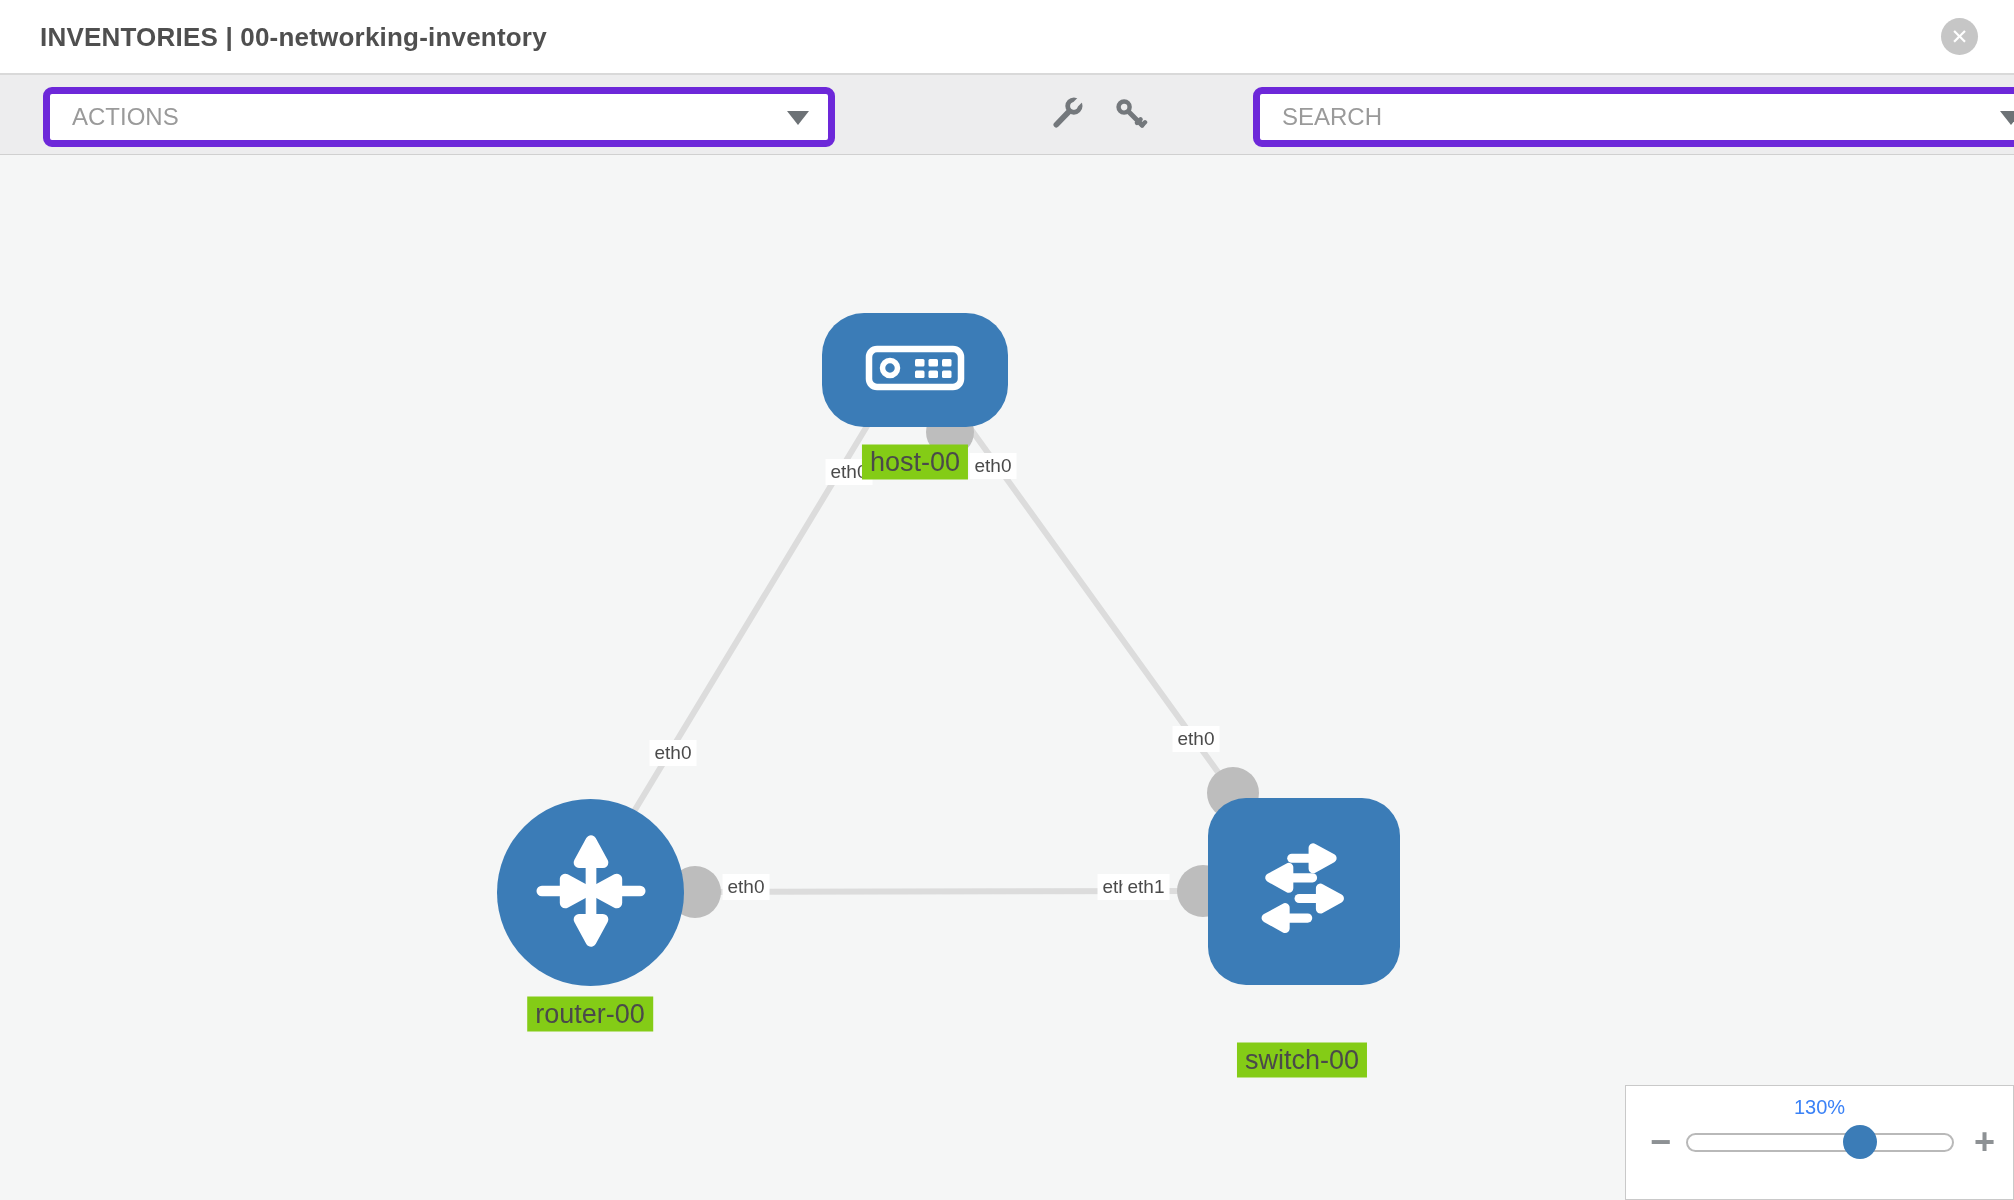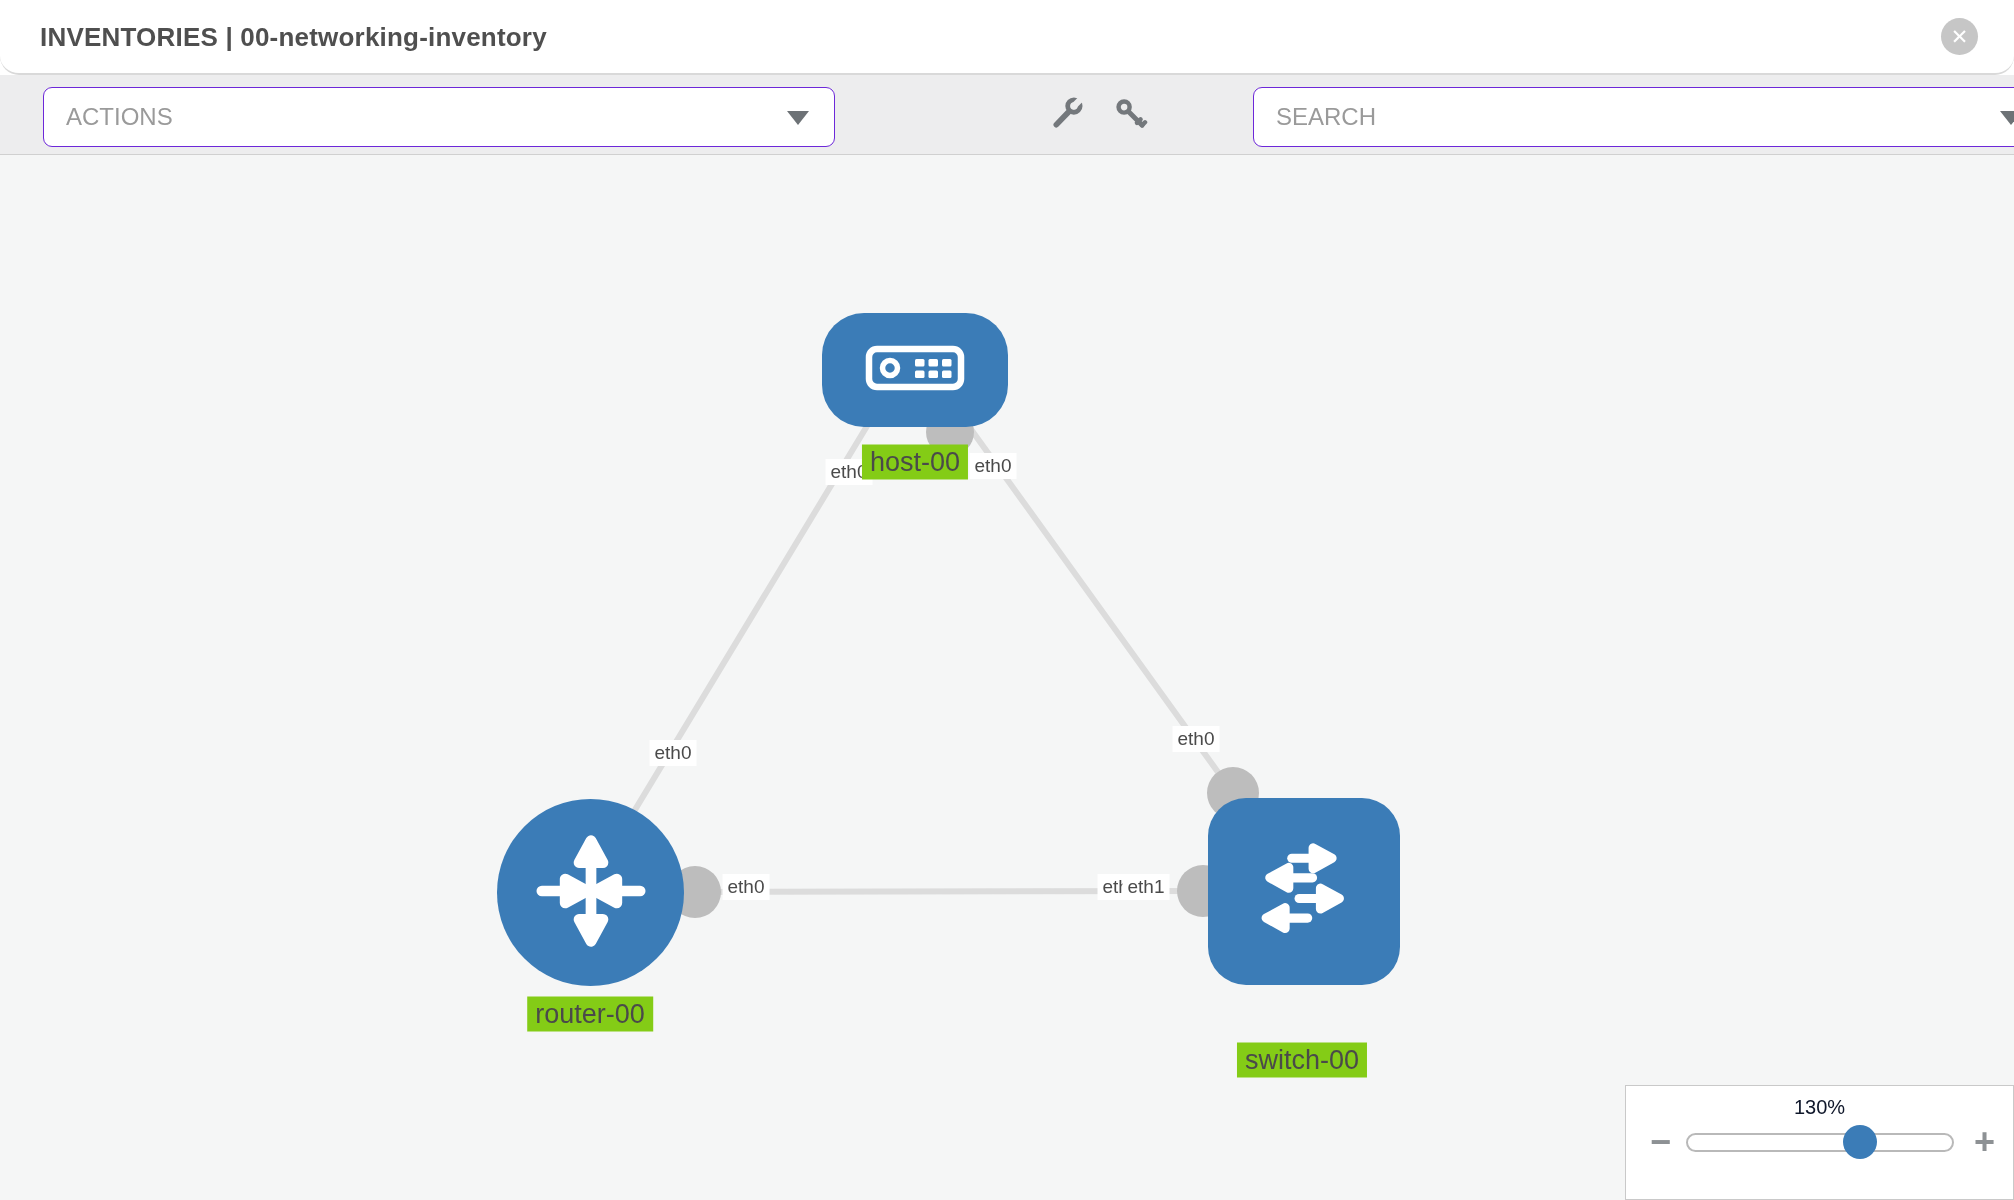--- a/index.html
+++ b/index.html
@@ -2,31 +2,31 @@
 <html><head>
 <meta charset="utf-8">
 <style>
   html,body { margin:0; padding:0; background:#fff; }
   .app {
     position:relative; width:2014px; height:1200px; overflow:hidden;
     font-family:"Liberation Sans","DejaVu Sans",sans-serif; background:#fff;
   }
 
   
-  .titlebar { position:absolute; top:0; left:0; right:0; height:73px; background:#fff; border-bottom:2px solid #d9d9d9;border-radius:19px; }
+  .titlebar { position:absolute; top:0; left:0; right:0; height:73px; background:#fff; border-bottom:2px solid #d9d9d9; }
   .title { position:absolute; left:40px; top:50%; transform:translateY(-50%); margin:0; font-size:26px; font-weight:bold; color:#4f4f4f; letter-spacing:.2px; }
   .close-btn { position:absolute; right:36px; top:18px; width:37px; height:37px; border-radius:50%; background:#c6c6c6; display:flex; align-items:center; justify-content:center; cursor:pointer; }
   .close-x { color:#fff; font-size:21px; font-weight:bold; line-height:1; }
 
   
   .toolbar { position:absolute; top:75px; left:0; right:0; height:79px; background:#ededee; border-bottom:1px solid #d0d0d0; }
   .select-wrap { position:absolute; top:12px; height:60px; }
   .select-wrap.actions { left:43px; width:792px; }
   .select-wrap.search { left:1253px; width:795px; }
-  .select-input { width:100%; height:100%; box-sizing:border-box; border:1px solid #6d28d9; border-radius:9px; background:#fff; padding:0 22px; font-size:24px; color:#777; font-family:inherit; outline:none; cursor:pointer; }
+  .select-input { width:100%; height:100%; box-sizing:border-box; border:7px solid #6d28d9; border-radius:9px; background:#fff; padding:0 22px; font-size:24px; color:#777; font-family:inherit; outline:none; cursor:pointer; }
   .select-input::placeholder { color:#9a9a9a; opacity:1; }
   .caret { position:absolute; right:26px; top:50%; margin-top:-6px; width:0; height:0; border-left:11px solid transparent; border-right:11px solid transparent; border-top:14px solid #6d7276; pointer-events:none; }
   .tool-icon { position:absolute; top:22px; width:34px; height:34px; cursor:pointer; }
   .tool-icon.wrench { left:1050px; }
   .tool-icon.key { left:1114px; }
 
   
   .canvas { position:absolute; top:155px; left:0; width:2014px; height:1045px; background:#f5f6f6; }
   .edges { position:absolute; top:0; left:0; }
   .edge { stroke:#dcdcdc; stroke-width:6; stroke-linecap:round; cursor:pointer; }
@@ -35,21 +35,21 @@
   .node { position:absolute; background:#3b7cb7; display:flex; align-items:center; justify-content:center; cursor:pointer; }
   .node.host   { left:822px;  top:158px; width:186px; height:114px; border-radius:42px; }
   .node.router { left:497px;  top:644px; width:187px; height:187px; border-radius:50%; }
   .node.switch { left:1208px; top:643px; width:192px; height:187px; border-radius:38px; }
 
   .nlabel { position:absolute; transform:translate(-50%,-50%); background:#84cc16; color:#4a4a4a; font-size:27px; padding:2px 8px; white-space:nowrap; }
   .elabel { position:absolute; transform:translate(-50%,-50%); background:#fff; color:#4a4a4a; font-size:19px; padding:2px 5px; white-space:nowrap; }
 
   
   .zoom-panel { position:absolute; left:1625px; top:930px; right:0; bottom:0; background:#fff; border:1px solid #c9c9c9; box-sizing:border-box; }
-  .zoom-level { text-align:center; margin-top:10px; font-size:20px; color:#0f172a; }
+  .zoom-level { text-align:center; margin-top:10px; font-size:20px; color:#3b82f6; }
   .zoom-row { display:flex; align-items:center; margin-top:8px; padding-left:24px; }
   .zoom-btn { color:#8d9194; font-size:36px; font-weight:bold; line-height:30px; cursor:pointer; user-select:none; }
   .zoom-minus { margin-right:15px; }
   .zoom-plus { margin-left:20px; }
   .slider-track { position:relative; width:268px; height:19px; border:2px solid #b9b9b9; border-radius:11px; background:#fff; box-sizing:border-box; cursor:pointer; }
   .slider-thumb { position:absolute; left:155px; top:50%; margin-top:-17px; width:34px; height:34px; border-radius:50%; background:#3b7cb7; cursor:grab; }
 </style>
 </head>
 <body>
 

